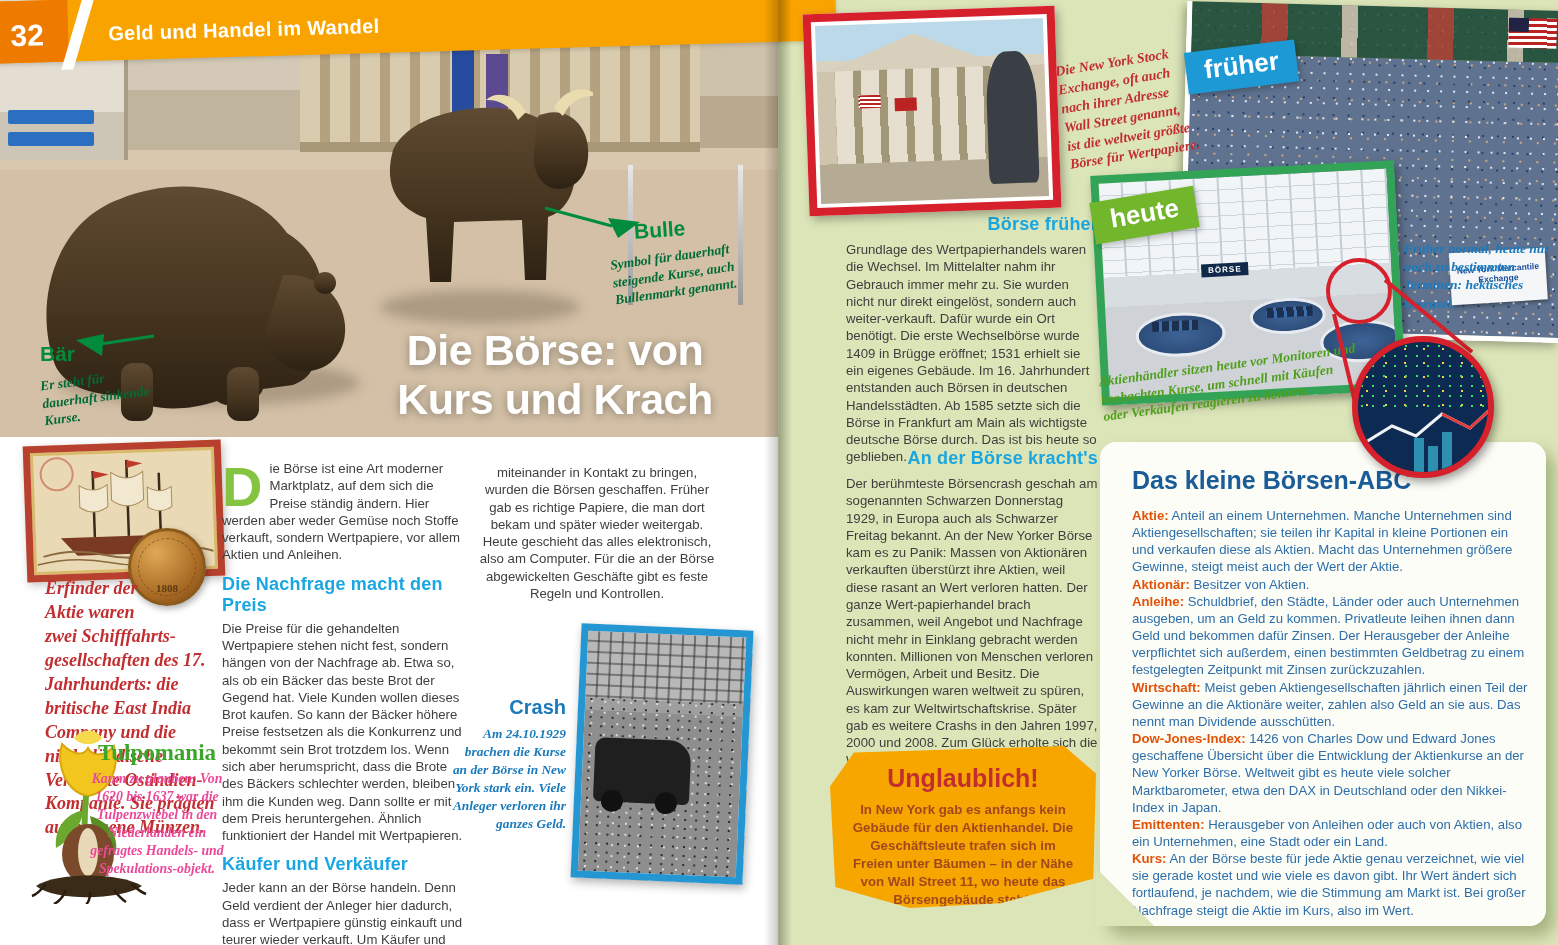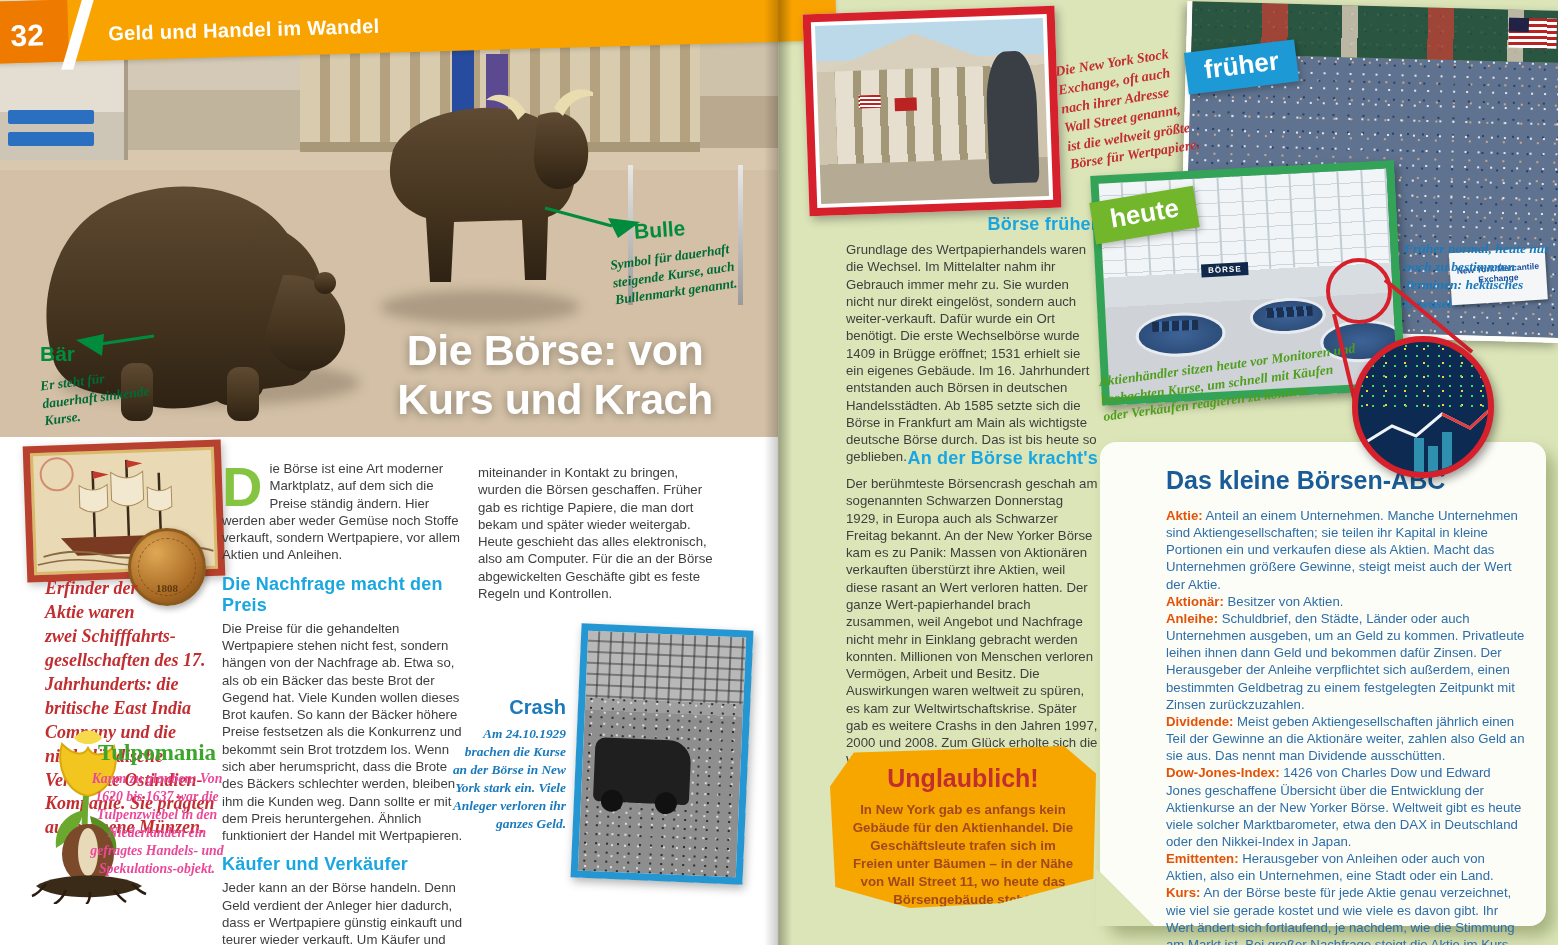--- a/index.html
+++ b/index.html
@@ -39,21 +39,21 @@
   .hdr-num { position:absolute; left:0; top:0; width:82px; height:100%; background:#ee7a00; color:#fff; font-weight:800; font-size:30px; display:flex; align-items:center; justify-content:center; padding-top:8px; }
   .hdr-slash { position:absolute; left:86px; top:-4px; width:12px; height:120%; background:#fff; transform:skewX(-18deg); }
   .hdr-label { position:absolute; left:122px; top:24px; color:#fff; font-weight:800; font-size:20px; letter-spacing:.3px; }
 
   
   .callout-label { position:absolute; color:#008c3c; font-weight:800; font-size:21px; }
   .callout-cap { position:absolute; color:#006b36; font-size:13.5px; line-height:1.3; }
 
   
   .col1 { position:absolute; left:222px; top:460px; width:247px; }
-  .col2 { position:absolute; left:478px; top:464px; width:238px; }
+  .col2 { position:absolute; left:478px; top:464px; width:238px;text-align:center; }
   .dropcap { float:left; font-size:56px; line-height:.82; font-weight:800; color:#85c441; margin:4px 7px 0 0; }
 
   
   .ship-fig { position:absolute; left:25px; top:443px; width:198px; height:136px; transform:rotate(-2deg);
     background:#ead9b5; border:7px solid #b8402e; box-shadow:inset 0 0 0 3px #d9b96a, 2px 3px 8px rgba(0,0,0,.25); }
   .coin { position:absolute; left:128px; top:528px; width:78px; height:78px; border-radius:50%;
     background:radial-gradient(circle at 35% 30%, #dfa855, #a96a24 62%, #774612);
     border:3px solid #8a5a1e; box-shadow:2px 3px 6px rgba(0,0,0,.3);
     display:flex; align-items:flex-end; justify-content:center;
     font-family:"Liberation Serif",serif; font-weight:700; font-size:11px; color:#5a3a10; padding-bottom:9px; }
@@ -153,21 +153,21 @@
 
   
   .incredible { position:absolute; left:830px; top:746px; width:266px; height:162px; background:#f7a600;
     clip-path:polygon(9% 4%, 88% 0%, 100% 17%, 99% 82%, 64% 97%, 30% 100%, 2% 87%, 0% 25%);
     text-align:center; padding:18px 22px 0; z-index:2; }
   .incredible h3 { color:#c22d30; font-size:25px; font-weight:800; margin-bottom:8px; }
   .incredible p { color:#a1481d; font-size:13.3px; font-weight:700; line-height:1.35; }
 
   
   .abc { position:absolute; left:1100px; top:442px; width:446px; height:484px; background:#fdfdf8;
-    border-radius:16px; box-shadow:8px 10px 16px rgba(80,100,40,.4); padding:24px 18px 0 66px; z-index:4; }
+    border-radius:16px; box-shadow:8px 10px 16px rgba(80,100,40,.4); padding:24px 18px 0 32px; z-index:4; }
   .abc h2 { color:#195c97; font-size:25px; font-weight:800; margin-bottom:12px; }
   .abc p { font-size:13.2px; line-height:1.3; color:#2d6ea9; }
   .abc .term { color:#e25207; font-weight:800; }
   .abc-fold { position:absolute; left:1096px; top:872px; width:58px; height:58px; z-index:5;
     background:linear-gradient(45deg, #dce5b8 0 49%, #cfd8a8 50%, #f4f4e8 58%, #fffff4 100%);
     clip-path:polygon(0 0, 100% 100%, 0 100%); transform:translateY(-4px); }
 </style>
 </head>
 <body>
 
@@ -352,20 +352,20 @@
   <div class="incredible">
     <h3>Unglaublich!</h3>
     <p>In New York gab es anfangs kein Gebäude für den Aktienhandel. Die Geschäftsleute trafen sich im Freien unter Bäumen – in der Nähe von Wall Street 11, wo heute das Börsengebäude steht.</p>
   </div>
 
   <div class="abc">
     <h2>Das kleine Börsen-ABC</h2>
     <p><span class="term">Aktie:</span> <span>Anteil an einem Unternehmen. Manche Unternehmen sind Aktiengesellschaften; sie teilen ihr Kapital in kleine Portionen ein und verkaufen diese als Aktien. Macht das Unternehmen größere Gewinne, steigt meist auch der Wert der Aktie.</span></p>
     <p><span class="term">Aktionär:</span> <span>Besitzer von Aktien.</span></p>
     <p><span class="term">Anleihe:</span> <span>Schuldbrief, den Städte, Länder oder auch Unternehmen ausgeben, um an Geld zu kommen. Privatleute leihen ihnen dann Geld und bekommen dafür Zinsen. Der Herausgeber der Anleihe verpflichtet sich außerdem, einen bestimmten Geldbetrag zu einem festgelegten Zeitpunkt mit Zinsen zurückzuzahlen.</span></p>
-    <p><span class="term">Dividende:</span> <span>Meist geben Aktiengesellschaften jährlich einen Teil der Gewinne an die Aktionäre weiter, zahlen also Geld an sie aus. Das nennt man Dividende ausschütten.</span></p>
+    <p><span class="term">Wirtschaft:</span> <span>Meist geben Aktiengesellschaften jährlich einen Teil der Gewinne an die Aktionäre weiter, zahlen also Geld an sie aus. Das nennt man Dividende ausschütten.</span></p>
     <p><span class="term">Dow-Jones-Index:</span> <span>1426 von Charles Dow und Edward Jones geschaffene Übersicht über die Entwicklung der Aktienkurse an der New Yorker Börse. Weltweit gibt es heute viele solcher Marktbarometer, etwa den DAX in Deutschland oder den Nikkei-Index in Japan.</span></p>
     <p><span class="term">Emittenten:</span> <span>Herausgeber von Anleihen oder auch von Aktien, also ein Unternehmen, eine Stadt oder ein Land.</span></p>
     <p><span class="term">Kurs:</span> <span>An der Börse beste für jede Aktie genau verzeichnet, wie viel sie gerade kostet und wie viele es davon gibt. Ihr Wert ändert sich fortlaufend, je nachdem, wie die Stimmung am Markt ist. Bei großer Nachfrage steigt die Aktie im Kurs, also im Wert.</span></p>
   </div>
   <div class="abc-fold"></div>
 
 </div>
 
 </body></html>

